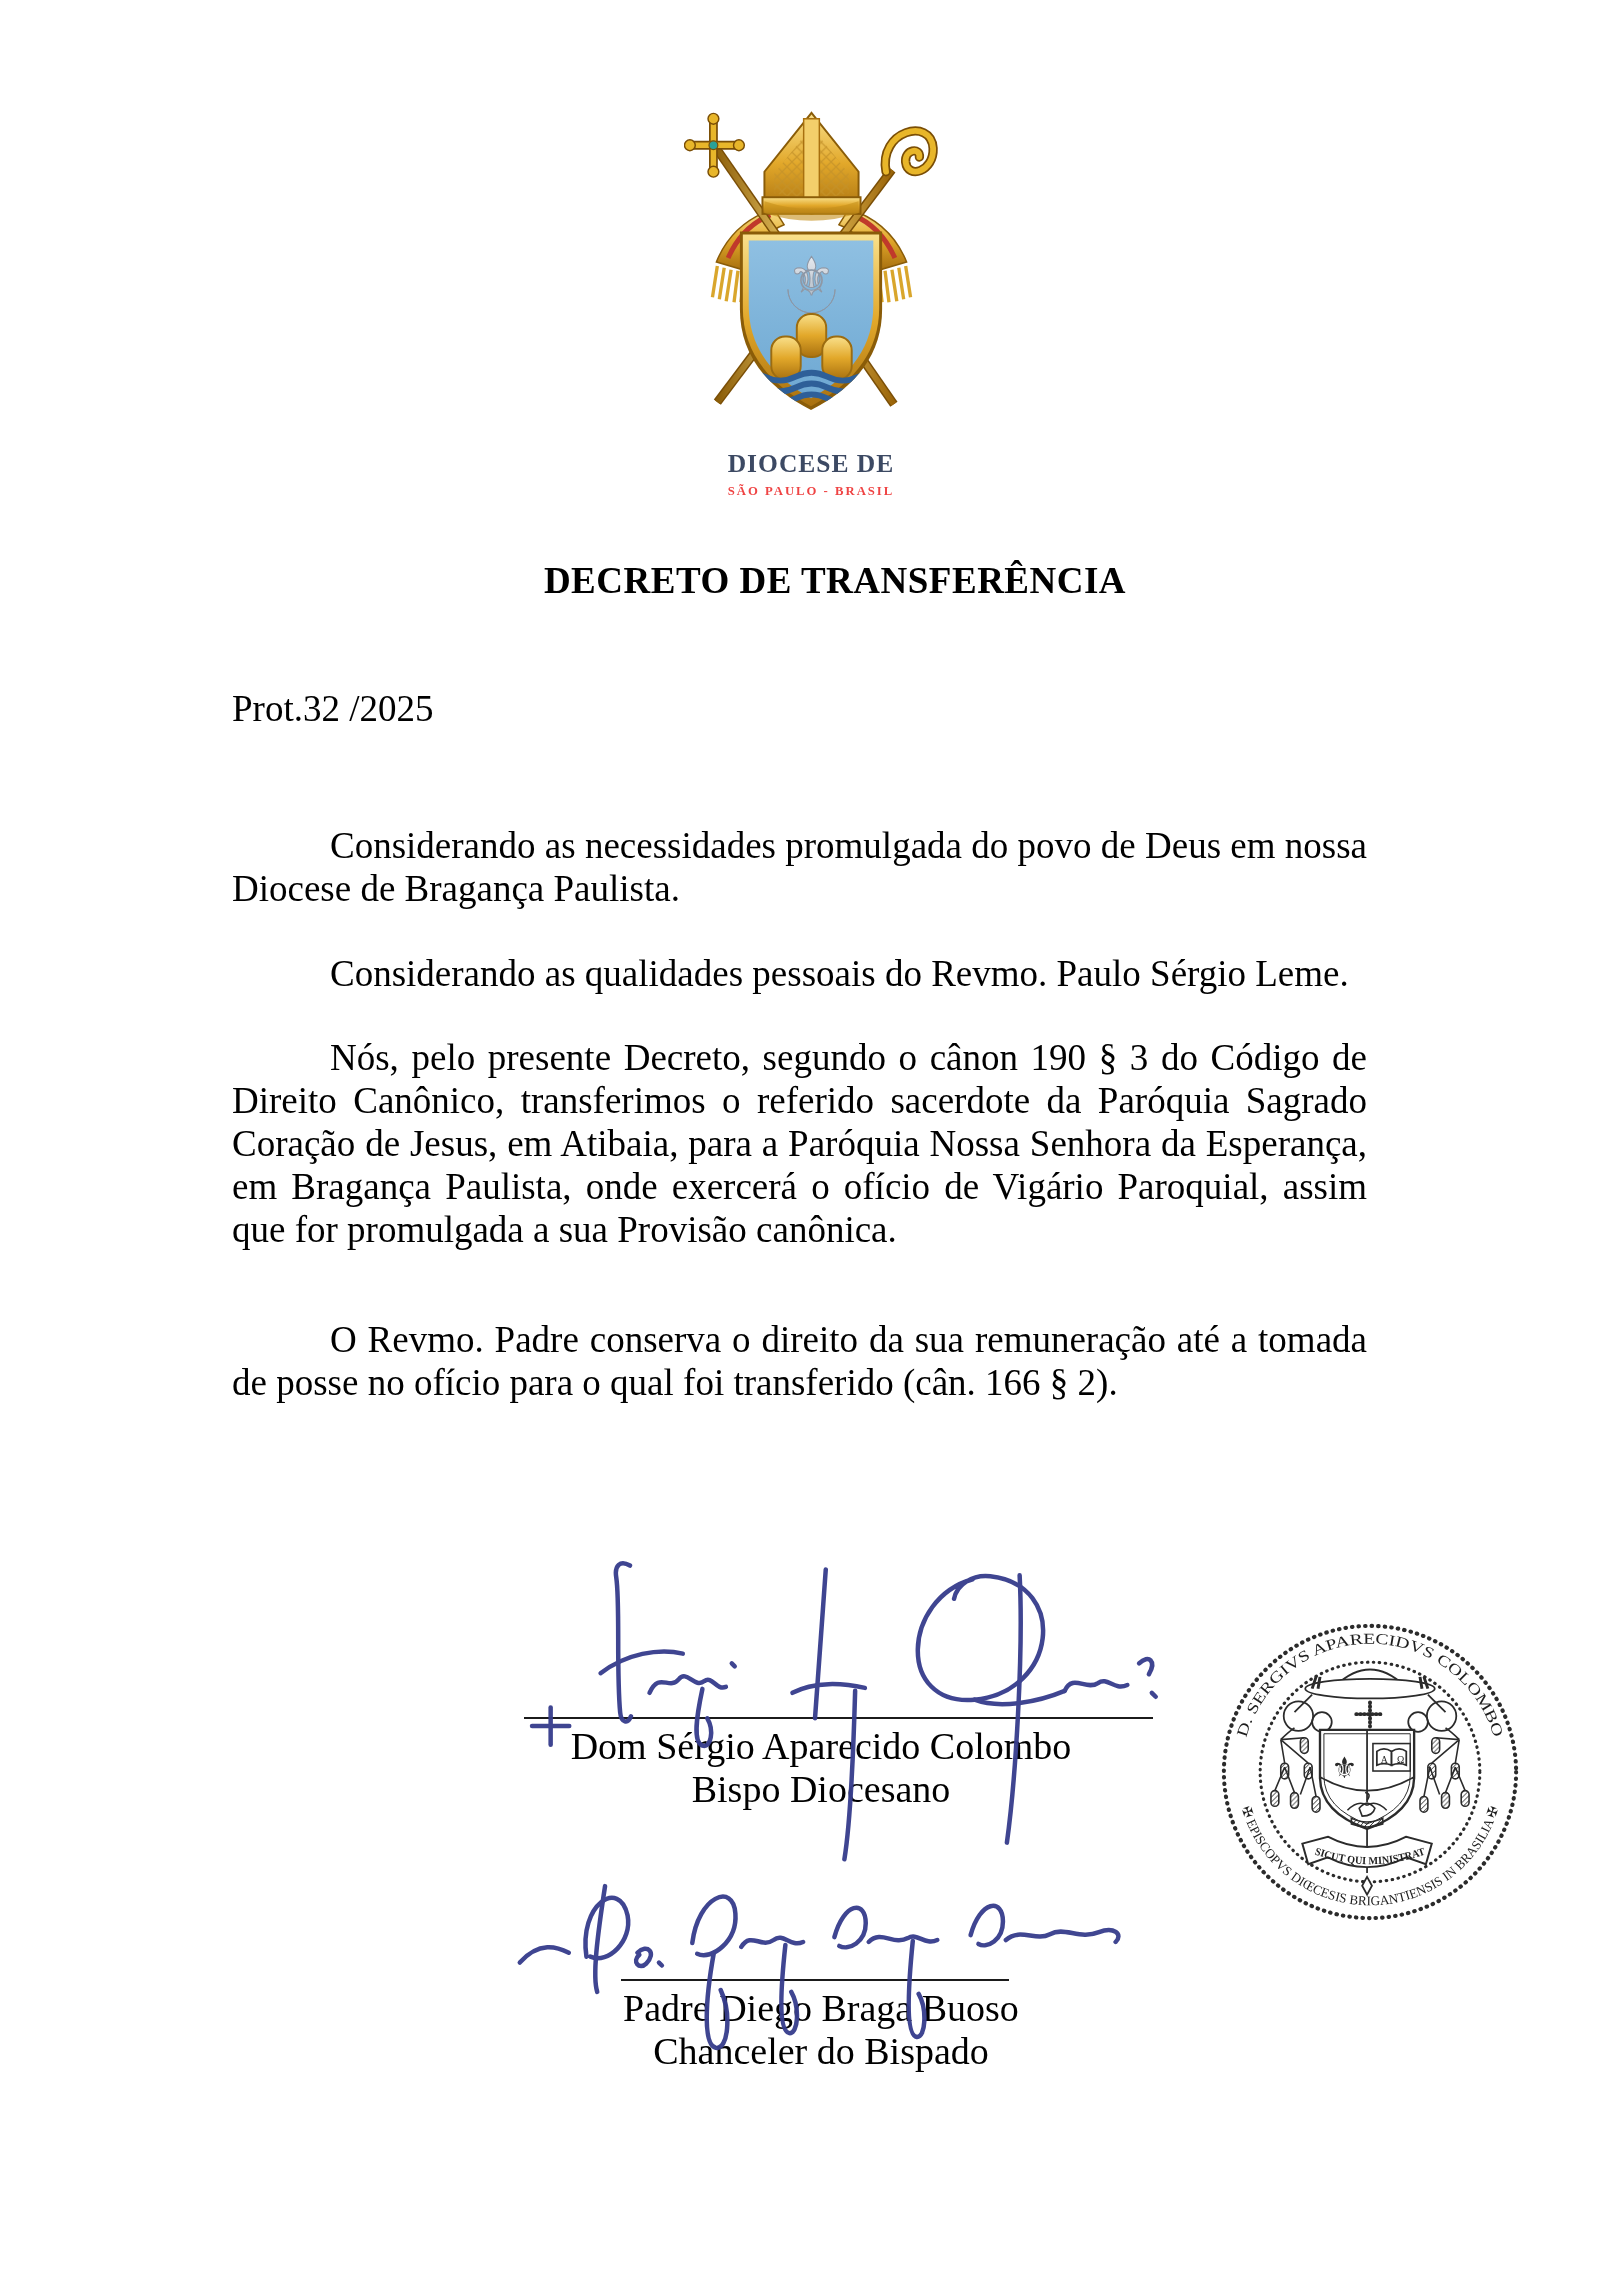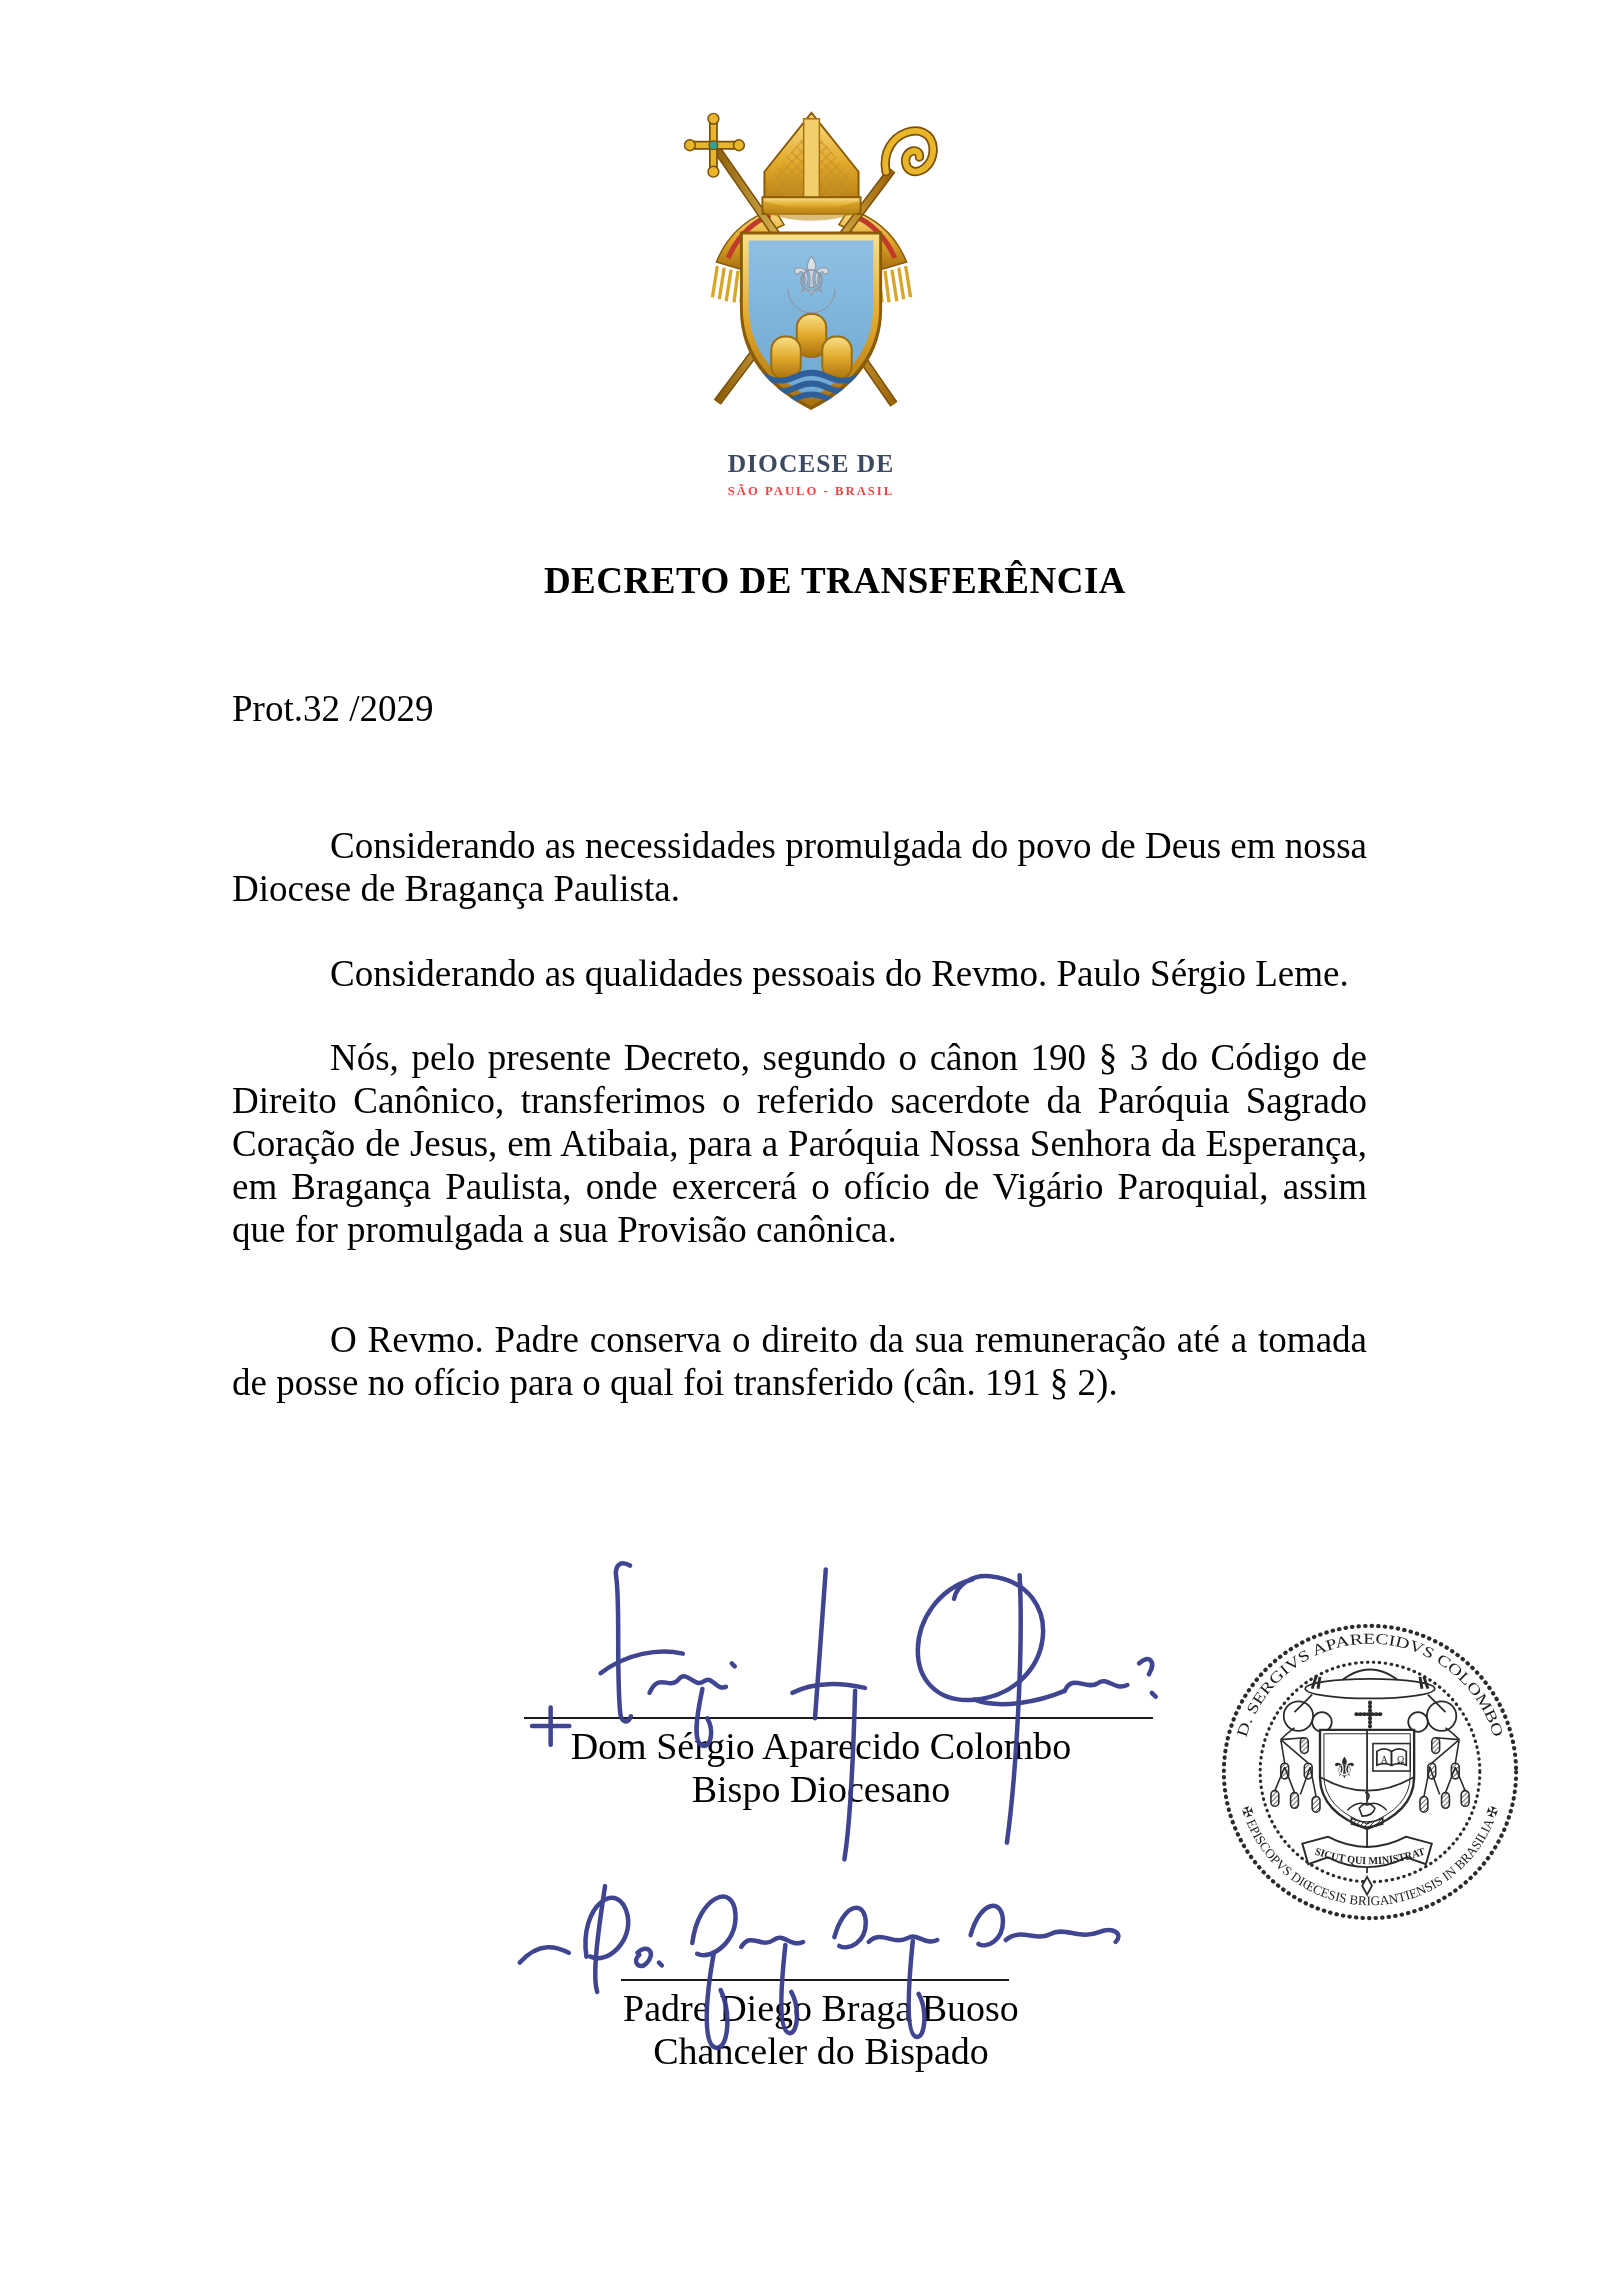--- a/index.html
+++ b/index.html
@@ -149,27 +149,27 @@
     </g>
   </svg>
 
   <div class="abs org">
     <div class="org-line1">DIOCESE DE</div>
     <div class="org-line3">SÃO PAULO - BRASIL</div>
   </div>
 
   <h1 class="abs title" style="margin:14px;">DECRETO DE TRANSFERÊNCIA</h1>
 
-  <div class="abs prot">Prot.32 /2029</div>
+  <div class="abs prot">Prot.32 /2025</div>
 
   <div class="abs content">
     <p class="p1">Considerando as necessidades promulgada do povo de Deus em nossa Diocese de Bragança Paulista.</p>
     <p class="p2">Considerando as qualidades pessoais do Revmo. Paulo Sérgio Leme.</p>
     <p class="p3">Nós, pelo presente Decreto, segundo o cânon 190 § 3 do Código de Direito Canônico, transferimos o referido sacerdote da Paróquia Sagrado Coração de Jesus, em Atibaia, para a Paróquia Nossa Senhora da Esperança, em Bragança Paulista, onde exercerá o ofício de Vigário Paroquial, assim que for promulgada a sua Provisão canônica.</p>
-    <p class="p4">O Revmo. Padre conserva o direito da sua remuneração até a tomada de posse no ofício para o qual foi transferido (cân. 191 § 2).</p>
+    <p class="p4">O Revmo. Padre conserva o direito da sua remuneração até a tomada de posse no ofício para o qual foi transferido (cân. 166 § 2).</p>
   </div>
 
   <div class="abs sigline sigline1"></div>
   <div class="abs namesblock names1">
     <div>Dom Sérgio Aparecido Colombo</div>
     <div>Bispo Diocesano</div>
   </div>
 
   <svg class="abs ink" style="left:510px;top:1544px;" width="657" height="328" viewBox="0 0 670 335">
     <g fill="none" stroke="#383e8d" stroke-width="4.6" stroke-linecap="round" stroke-linejoin="round" opacity=".96">

